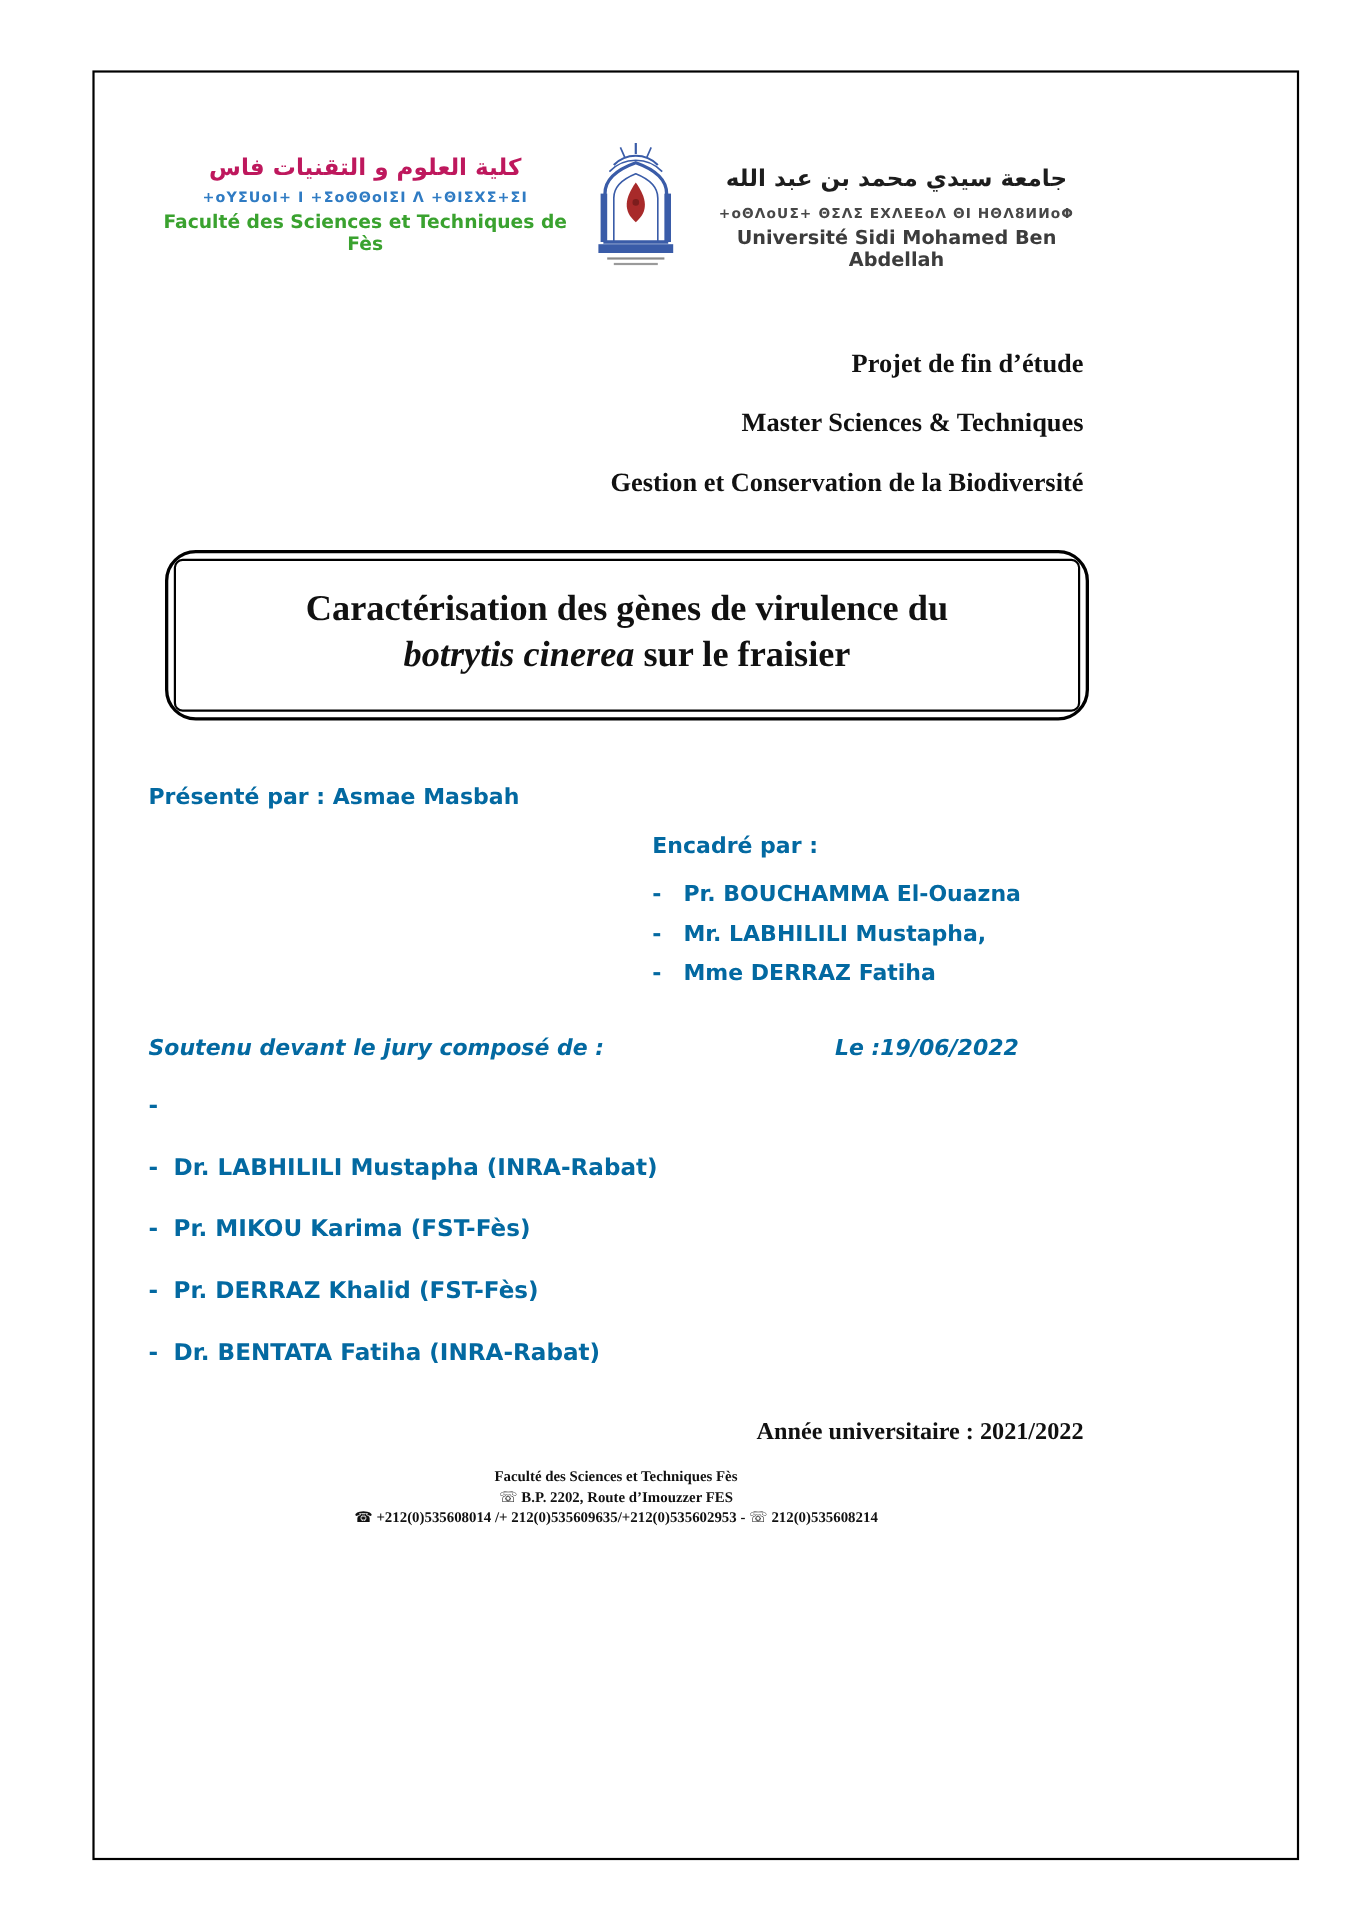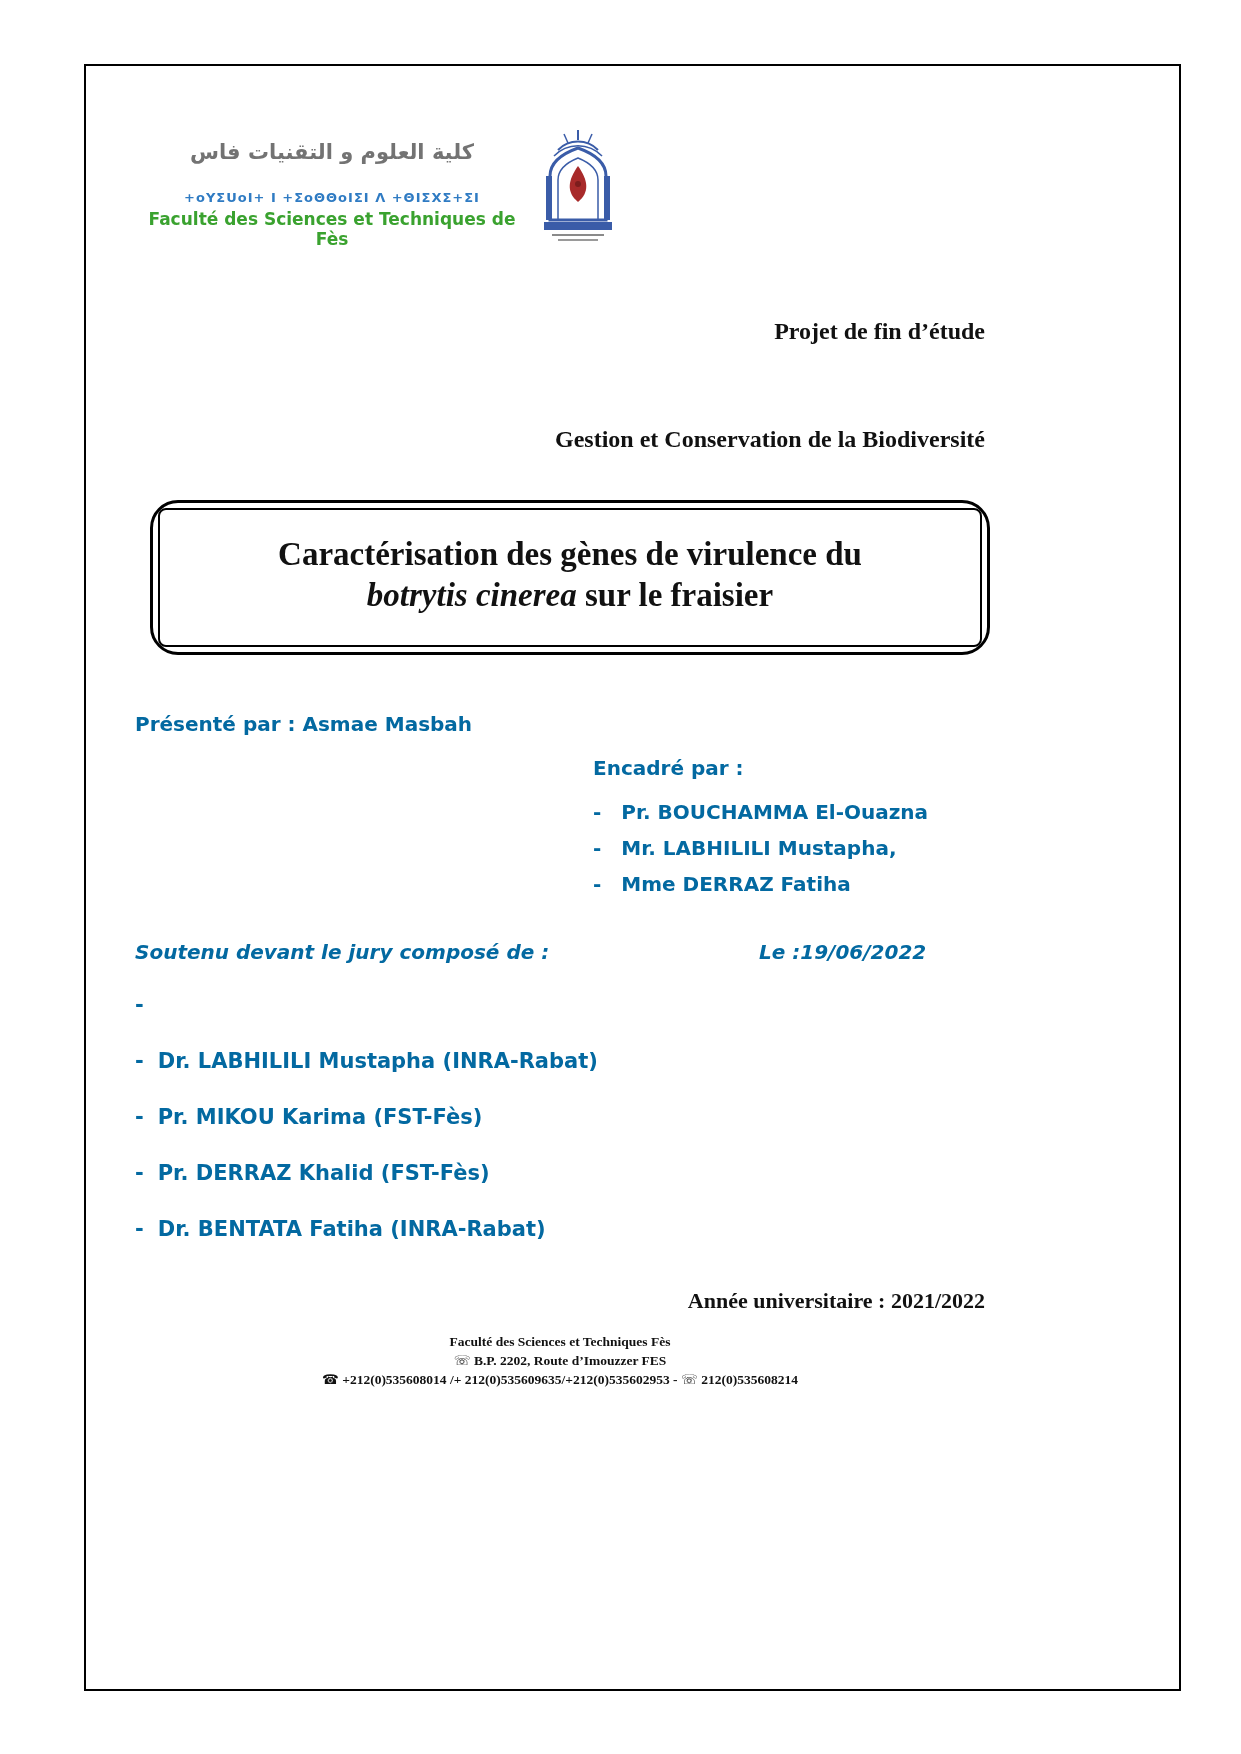--- a/index.html
+++ b/index.html
@@ -18,21 +18,21 @@
     left: 84px; top: 64px;
     width: 1097px; height: 1627px;
     border: 2px solid #000;
   }
 
   
   .hdr-left {
     position: absolute; left: 148px; top: 140px; width: 368px;
     text-align: center; font-family: "DejaVu Sans", sans-serif;
   }
-  .hdr-left .arabic { font-size: 21px; font-weight: bold; color: #737373; margin-bottom: 26px; }
+  .hdr-left .arabic { font-size: 21px; font-weight: bold; color: #be185d; margin-bottom: 9px; }
   .hdr-left .tifinagh { font-size: 13px; letter-spacing: 1px; color: #2f7bc3; font-weight: bold; margin-bottom: 4px; }
   .hdr-left .name { font-size: 17px; font-weight: bold; color: #3aa22f; }
 
   .logo-wrap { position: absolute; left: 528px; top: 124px; width: 100px; height: 130px; }
 
   .hdr-right {
     position: absolute; left: 645px; top: 150px; width: 340px;
     text-align: center; font-family: "DejaVu Sans", sans-serif;
   }
   .hdr-right .arabic { font-size: 21px; font-weight: bold; color: #1d1d1d; margin-bottom: 12px; }
@@ -113,22 +113,28 @@
       <path d="M50 42 C 60 56 62 68 50 78 C 38 68 40 56 50 42 Z" fill="#a82a2a"></path>
       <circle cx="50" cy="60" r="3" fill="#7c1d1d"></circle>
 
       <rect x="16" y="98" width="68" height="8" fill="#3a5ca8"></rect>
 
       <rect x="24" y="110" width="52" height="2" fill="#8a8a8a"></rect>
       <rect x="30" y="115" width="40" height="2" fill="#9a9a9a"></rect>
     </svg>
   </div>
 
+  <div class="hdr-right">
+    <div class="arabic">جامعة سيدي محمد بن عبد الله</div>
+    <div class="tifinagh">+oΘΛoUΣ+ ΘΣΛΣ ΕΧΛΕΕoΛ ΘΙ ΗΘΛ8ИИoΦ</div>
+    <div class="name">Université Sidi Mohamed Ben Abdellah</div>
+  </div>
 
   <div class="center-col degree t1">Projet de fin d’étude</div>
+  <div class="center-col degree t2">Master Sciences &amp; Techniques</div>
   <div class="center-col degree t3">Gestion et Conservation de la Biodiversité</div>
 
   <div class="title-box-outer">
     <div class="title-box-inner">
       <div class="main-title-line">Caractérisation des gènes de virulence du</div>
       <div class="main-title-line"><span class="italic">botrytis cinerea</span><span> sur le fraisier</span></div>
     </div>
   </div>
 
   <div class="presented hand">Présenté par : Asmae Masbah</div>

